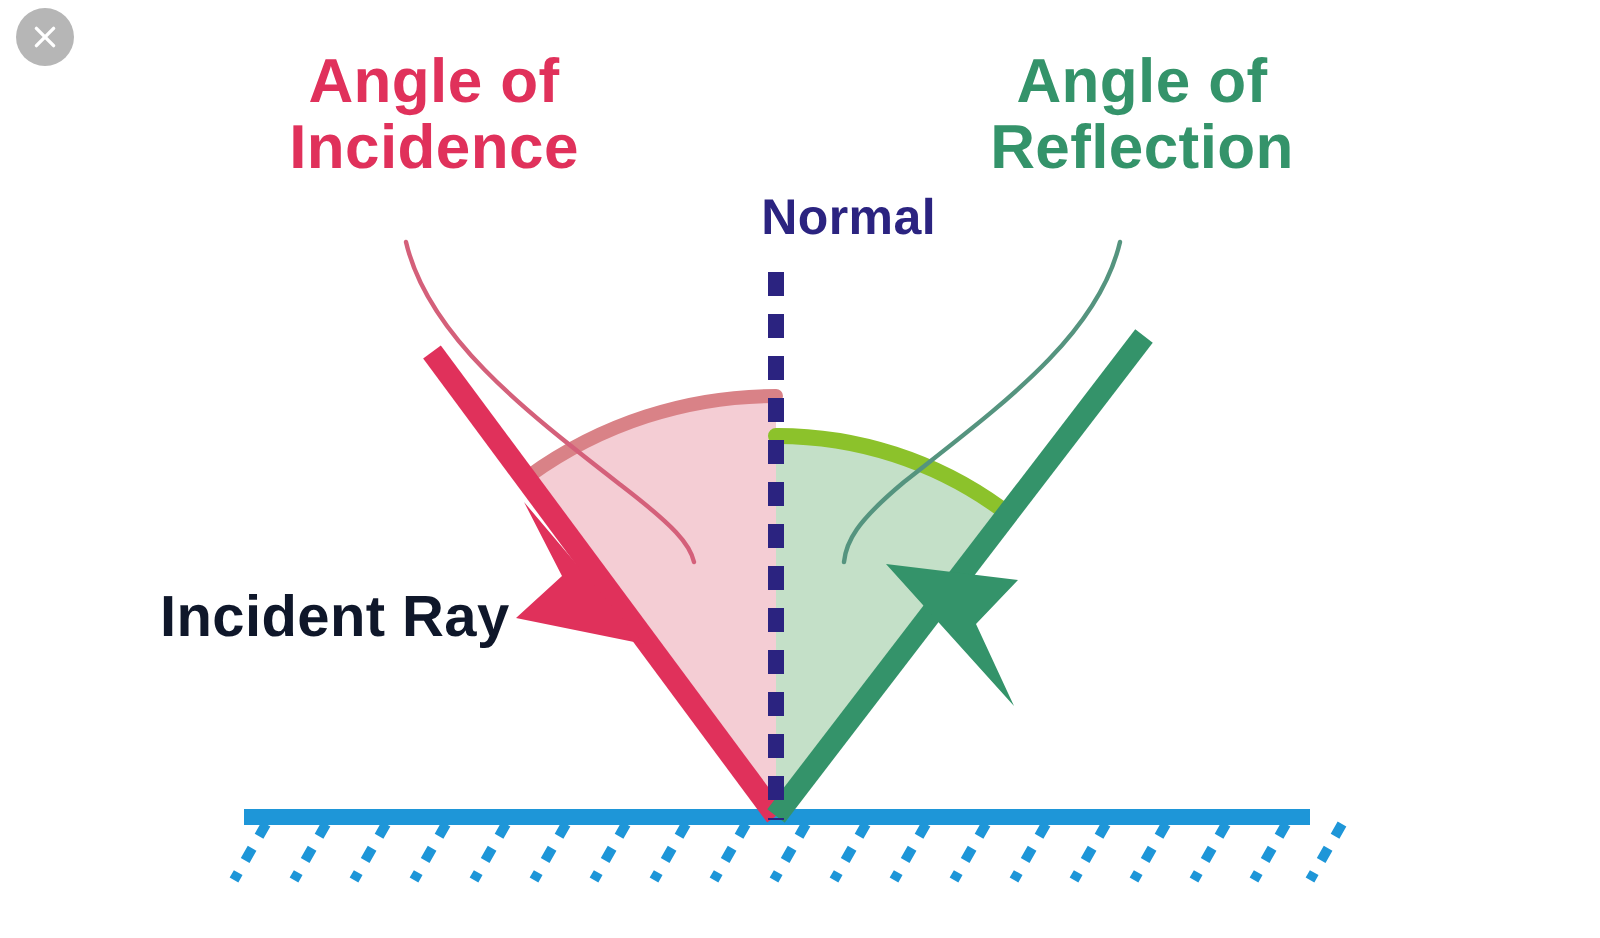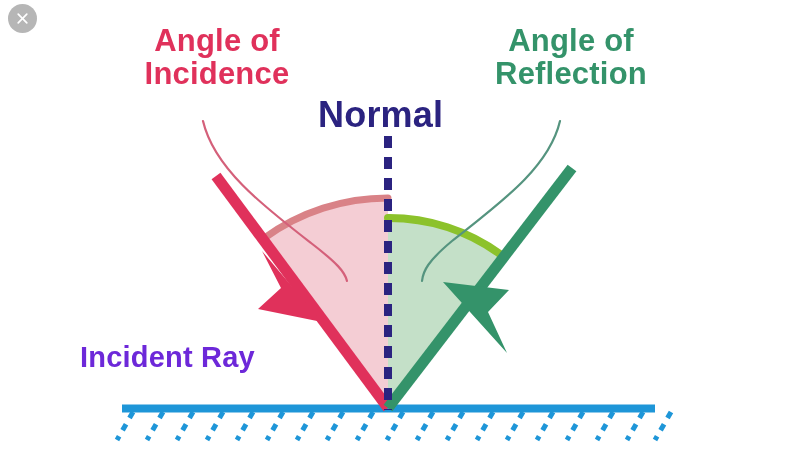--- a/index.html
+++ b/index.html
@@ -48,30 +48,29 @@
     top: 24px;
     width: 186px;
     text-align: center;
     color: #34936A;
     font-size: 31px;
   }
   #label-normal {
     left: 318px;
     top: 96px;
     width: 150px;
-    text-align: left;
+    text-align: right;
     color: #2B2380;
-    font-size: 36px;
+    font-size: 25px;
   }
   #label-incident-ray {
     left: 80px;
     top: 294px;
-    color: #6d28d9;
+    color: #0f172a;
     font-size: 29px;
-    margin-top: 48px;
   }
   #label-reflected-ray {
     left: 500px;
     top: 294px;
     color: #34936A;
     font-size: 29px;
   }
   #close-button {
     position: absolute;
     left: 8px;

